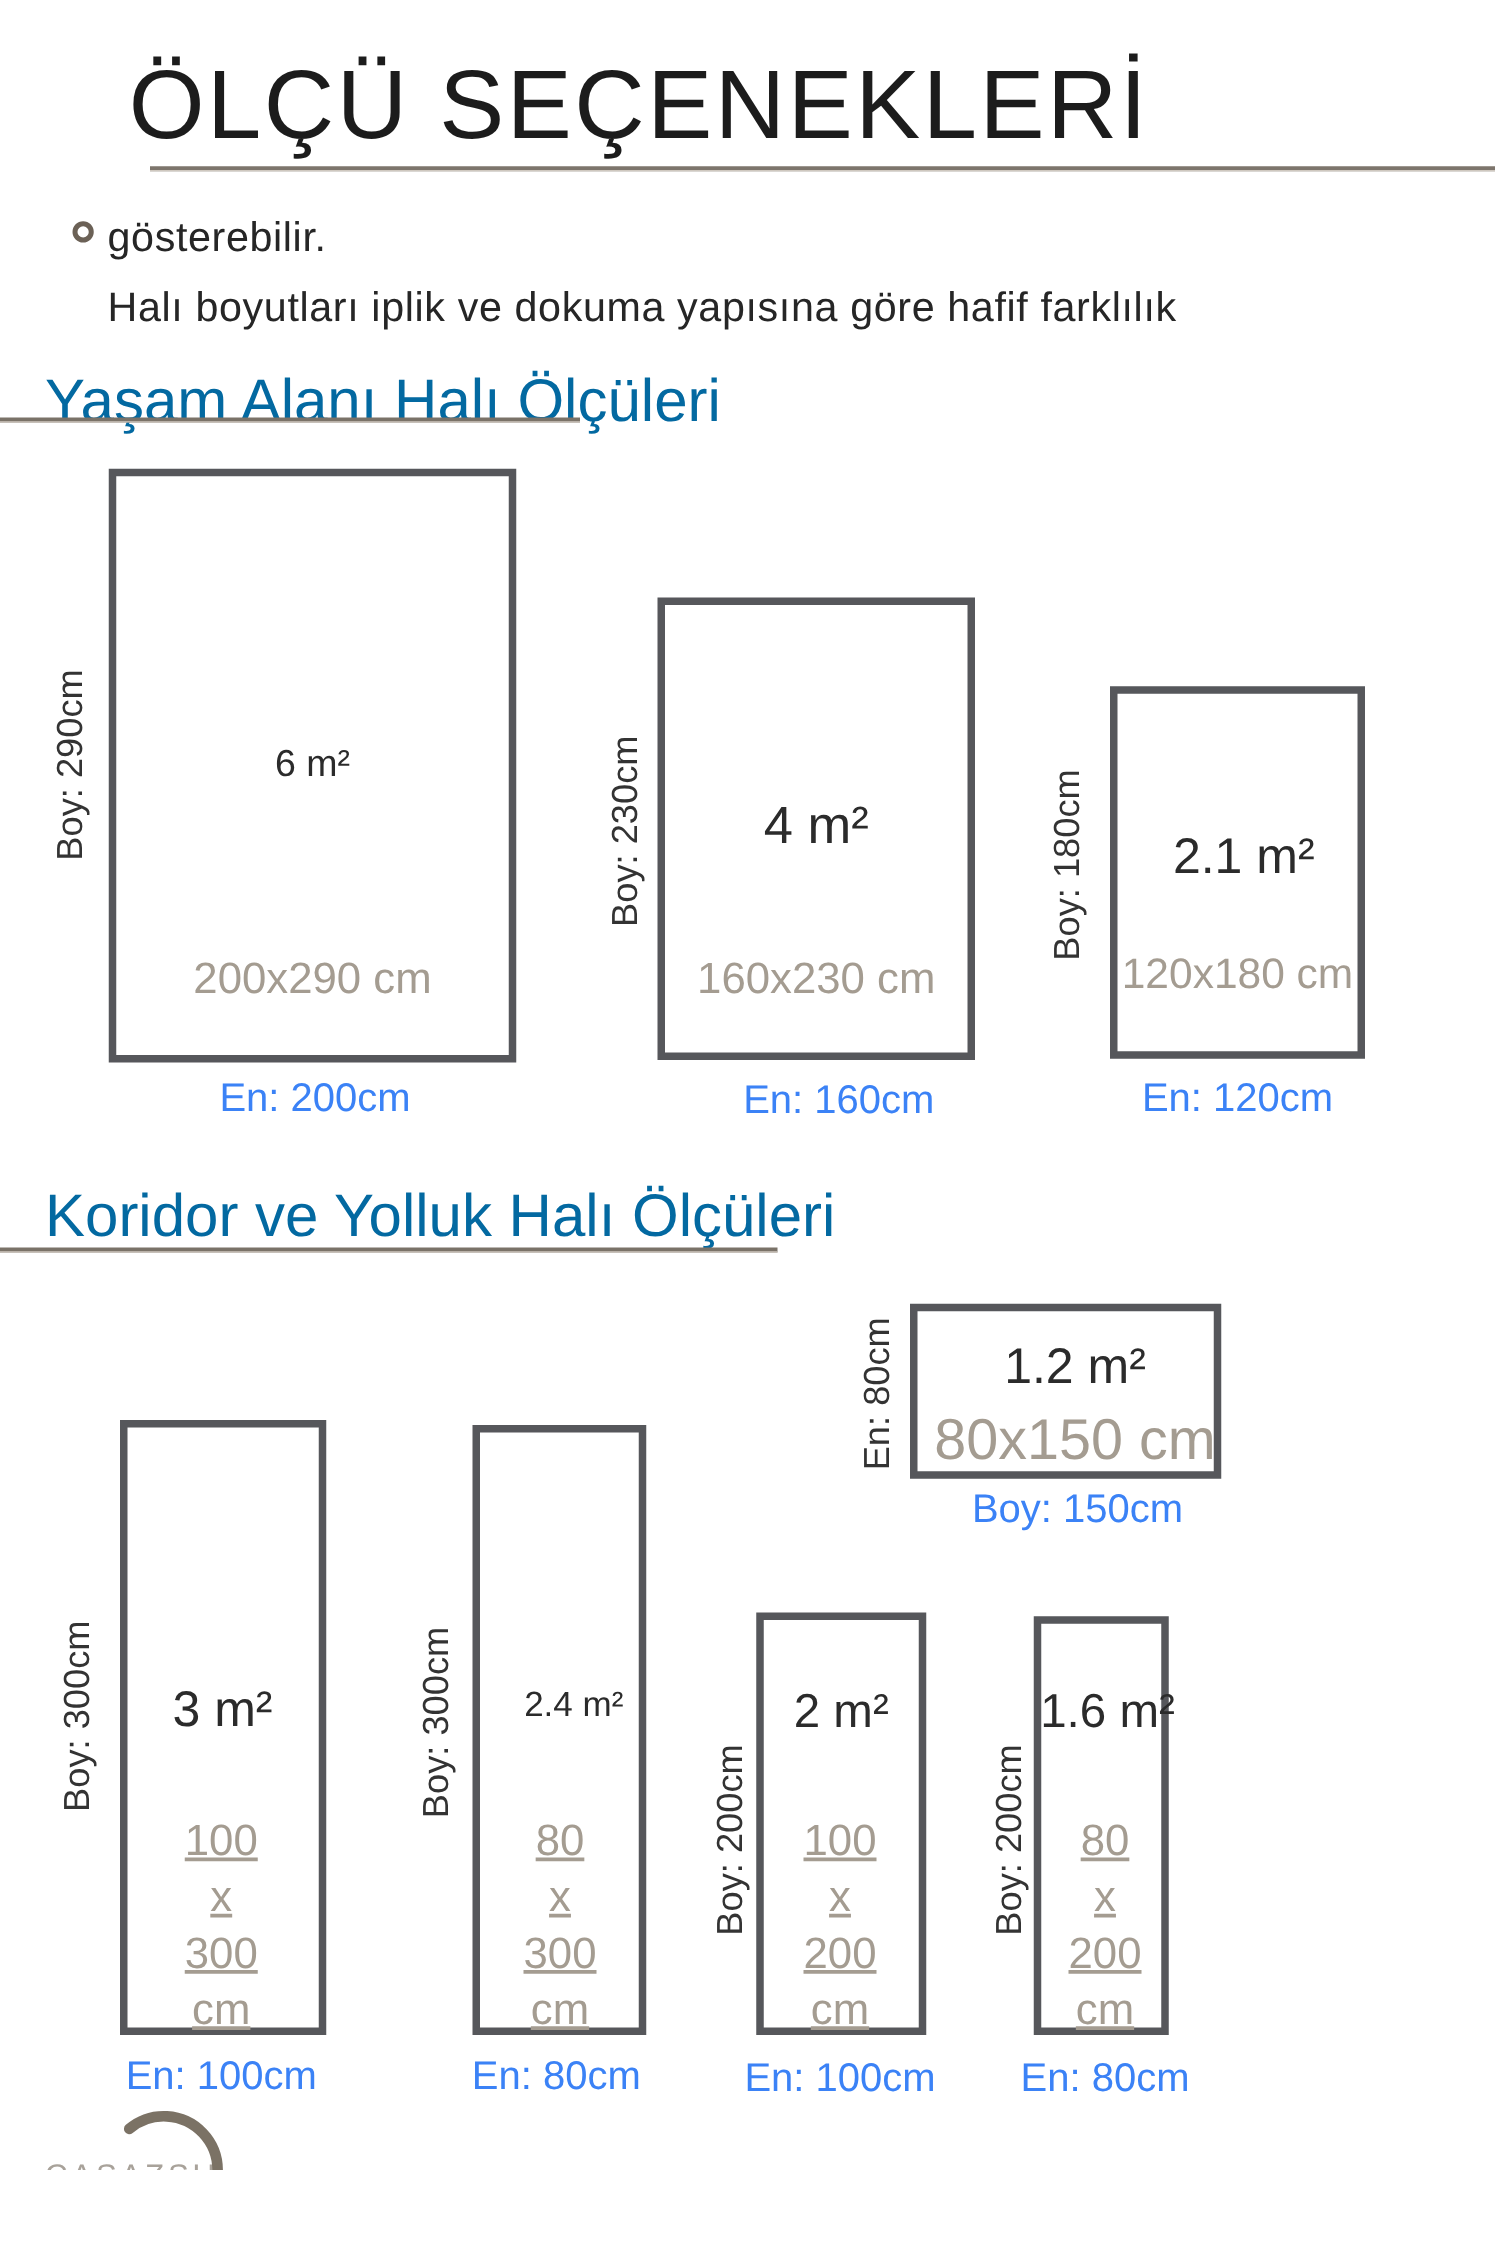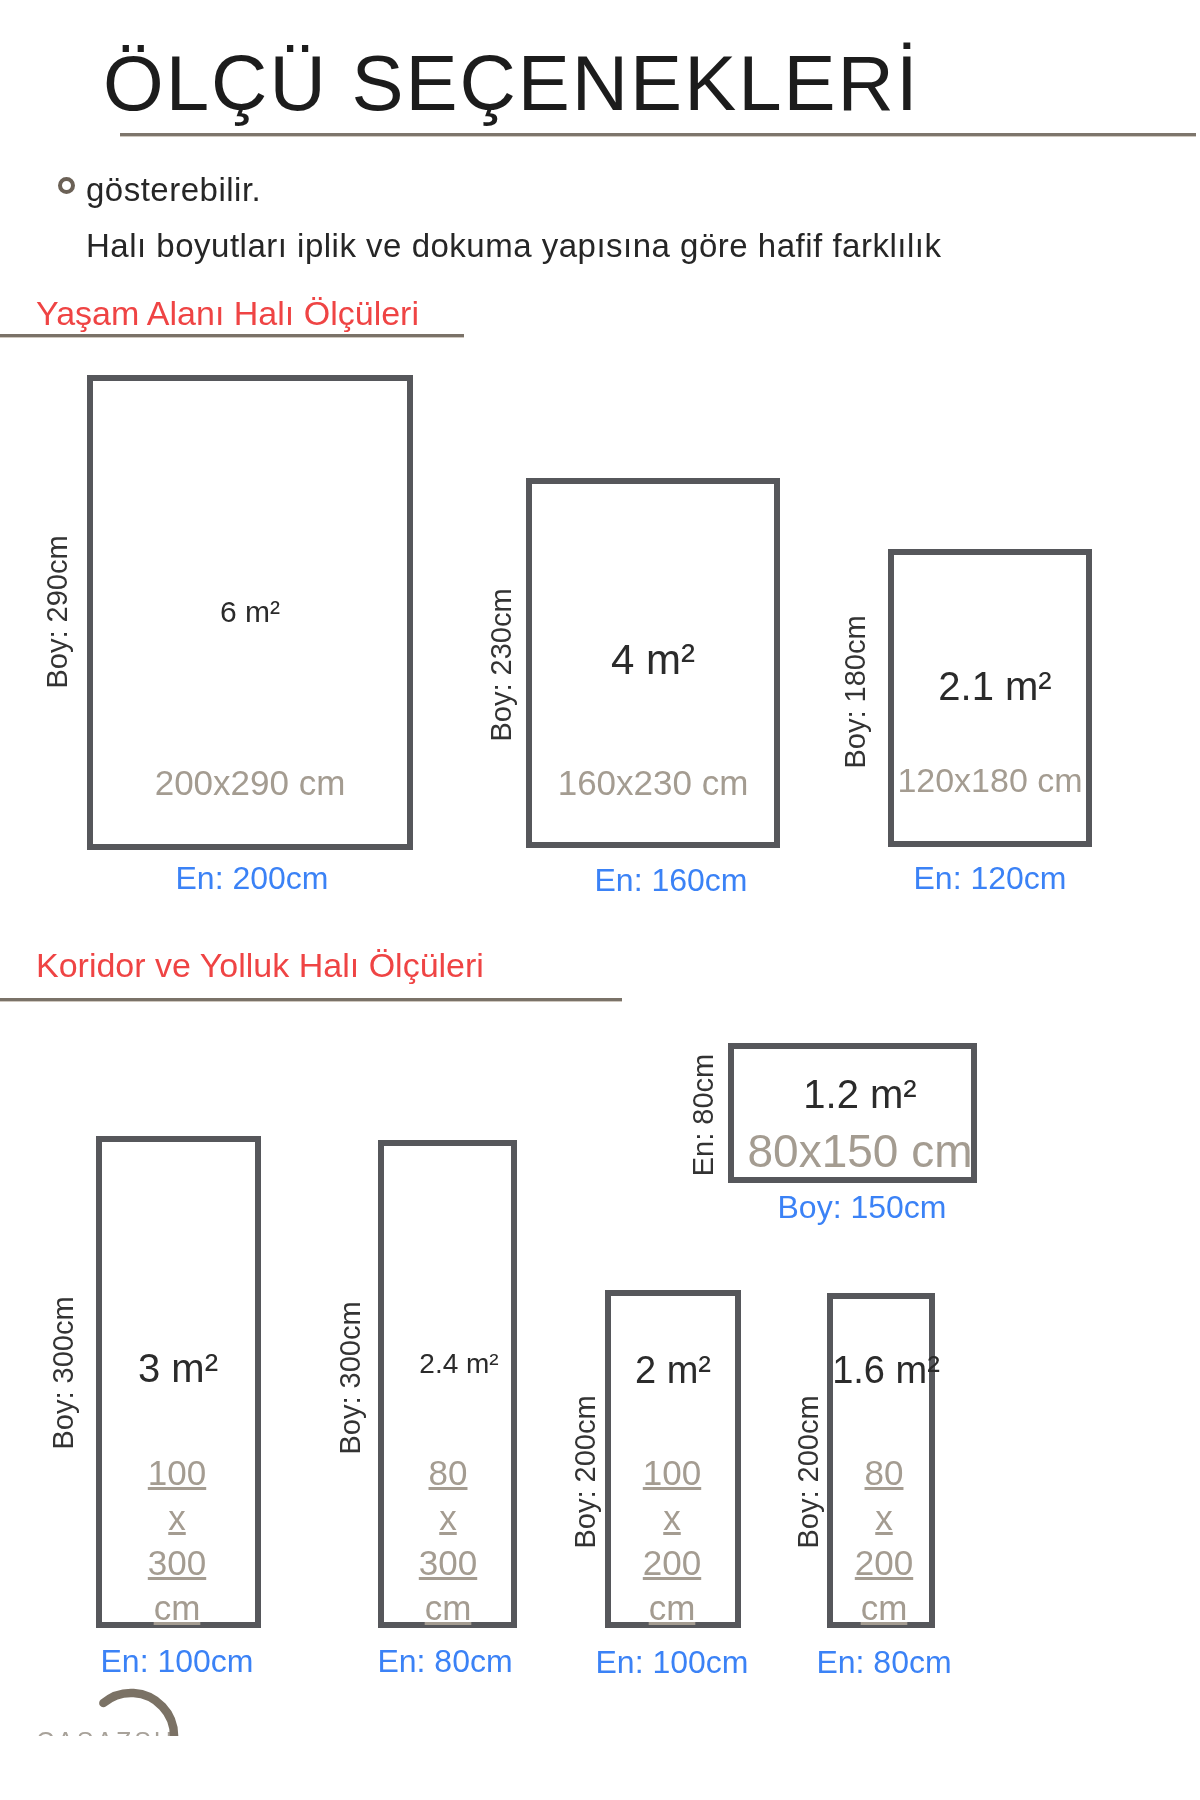--- a/index.html
+++ b/index.html
@@ -14,21 +14,21 @@
   }
   .title-rule{position:absolute;left:120px;top:133px;width:1076px;height:3px;background:#7d756c;border-bottom:1px solid #cfc8bf;}
   .note-bullet{
     position:absolute;left:58px;top:177px;width:9px;height:9px;border:4px solid #6b6156;
     border-radius:50%;background:#ffffff;
   }
   .note-text{
     position:absolute;left:86px;top:162px;font-size:33px;font-weight:300;color:#262626;
     line-height:56px;letter-spacing:0.5px;
   }
-  .section-heading{position:absolute;font-size:34px;font-weight:300;color:#ef4444;white-space:nowrap;}
+  .section-heading{position:absolute;font-size:48px;font-weight:300;color:#0369a1;white-space:nowrap;}
   #h-living{left:36px;top:294px;}
   #h-runner{left:36px;top:946px;}
   .section-rule{position:absolute;height:3px;background:#7a7268;border-bottom:1px solid #cfc8bf;}
   #rule-living{left:0;top:334px;width:464px;}
   #rule-runner{left:0;top:998px;width:622px;}
   
   .rug{position:absolute;border:6px solid #56575b;background:#ffffff;box-sizing:border-box;}
   #r6-box {left:87px; top:375px; width:326px; height:475px;}
   #r4-box {left:526px;top:478px; width:254px; height:370px;}
   #r21-box{left:888px;top:549px; width:204px; height:298px;}

